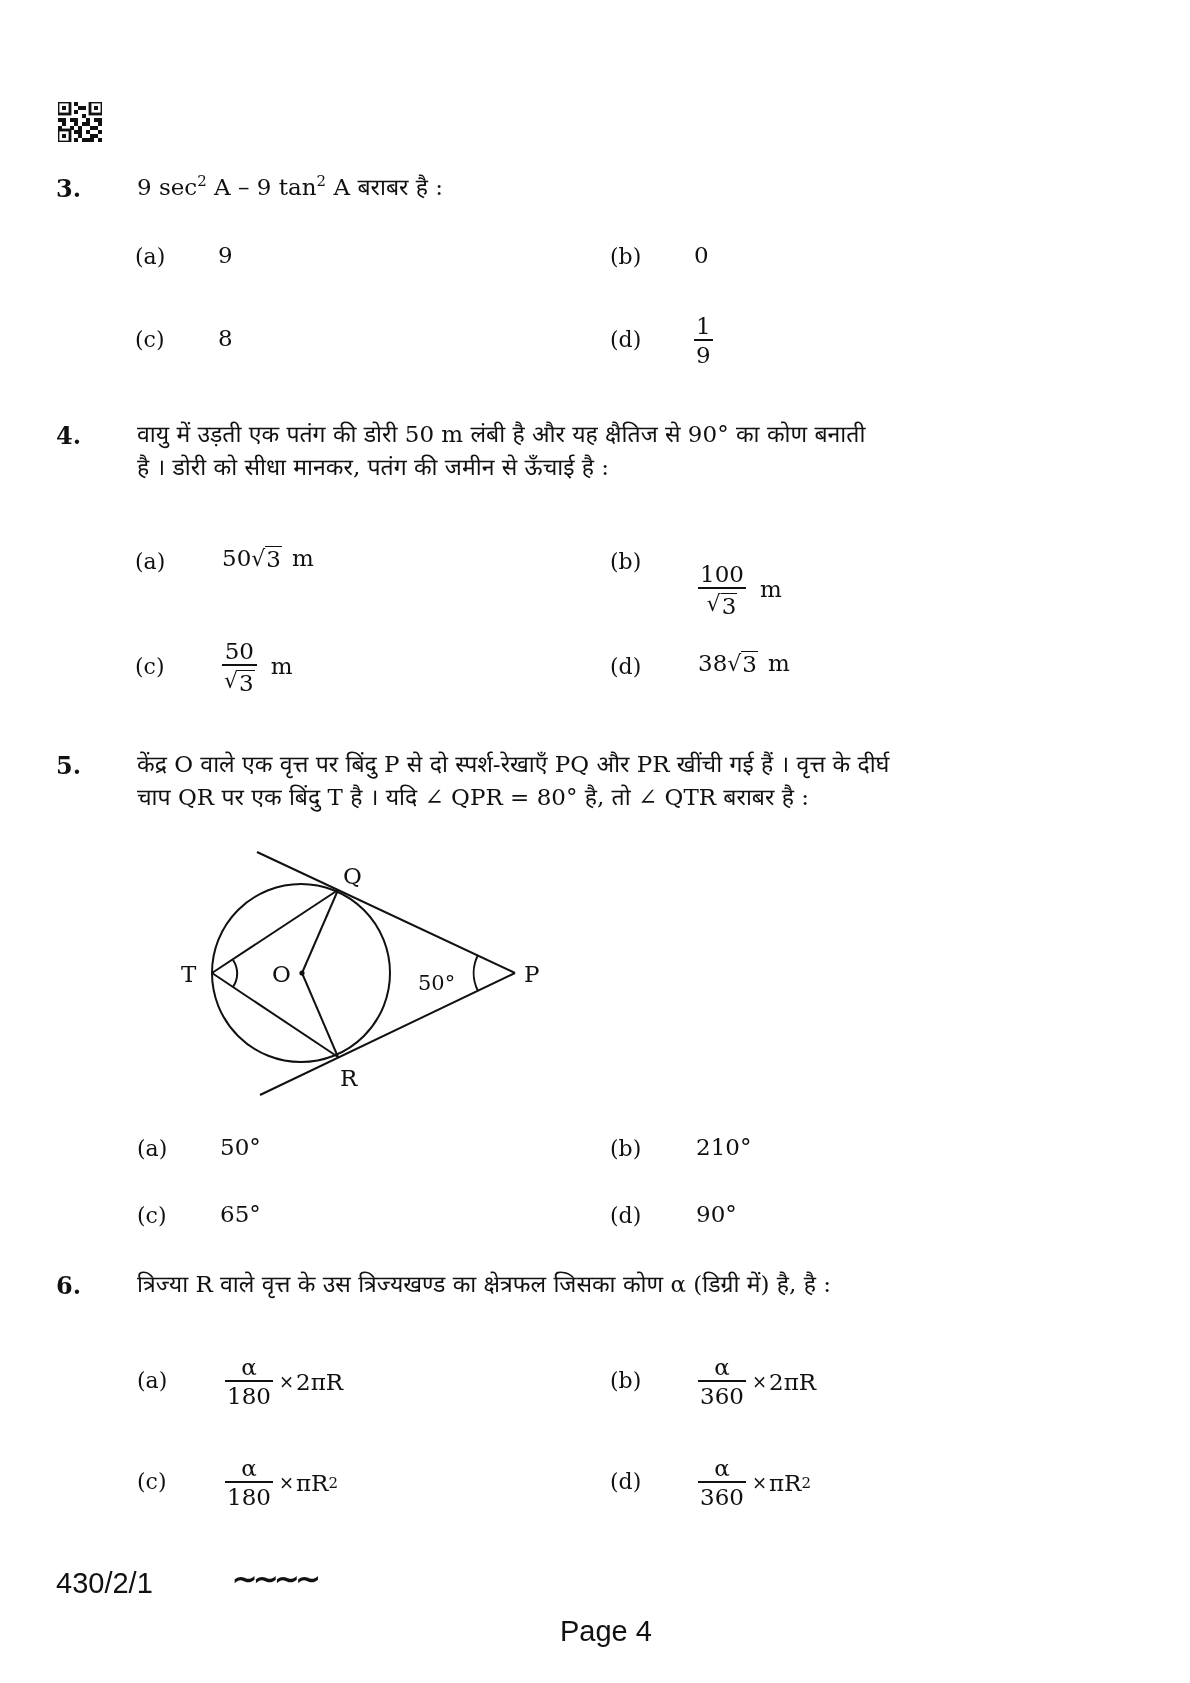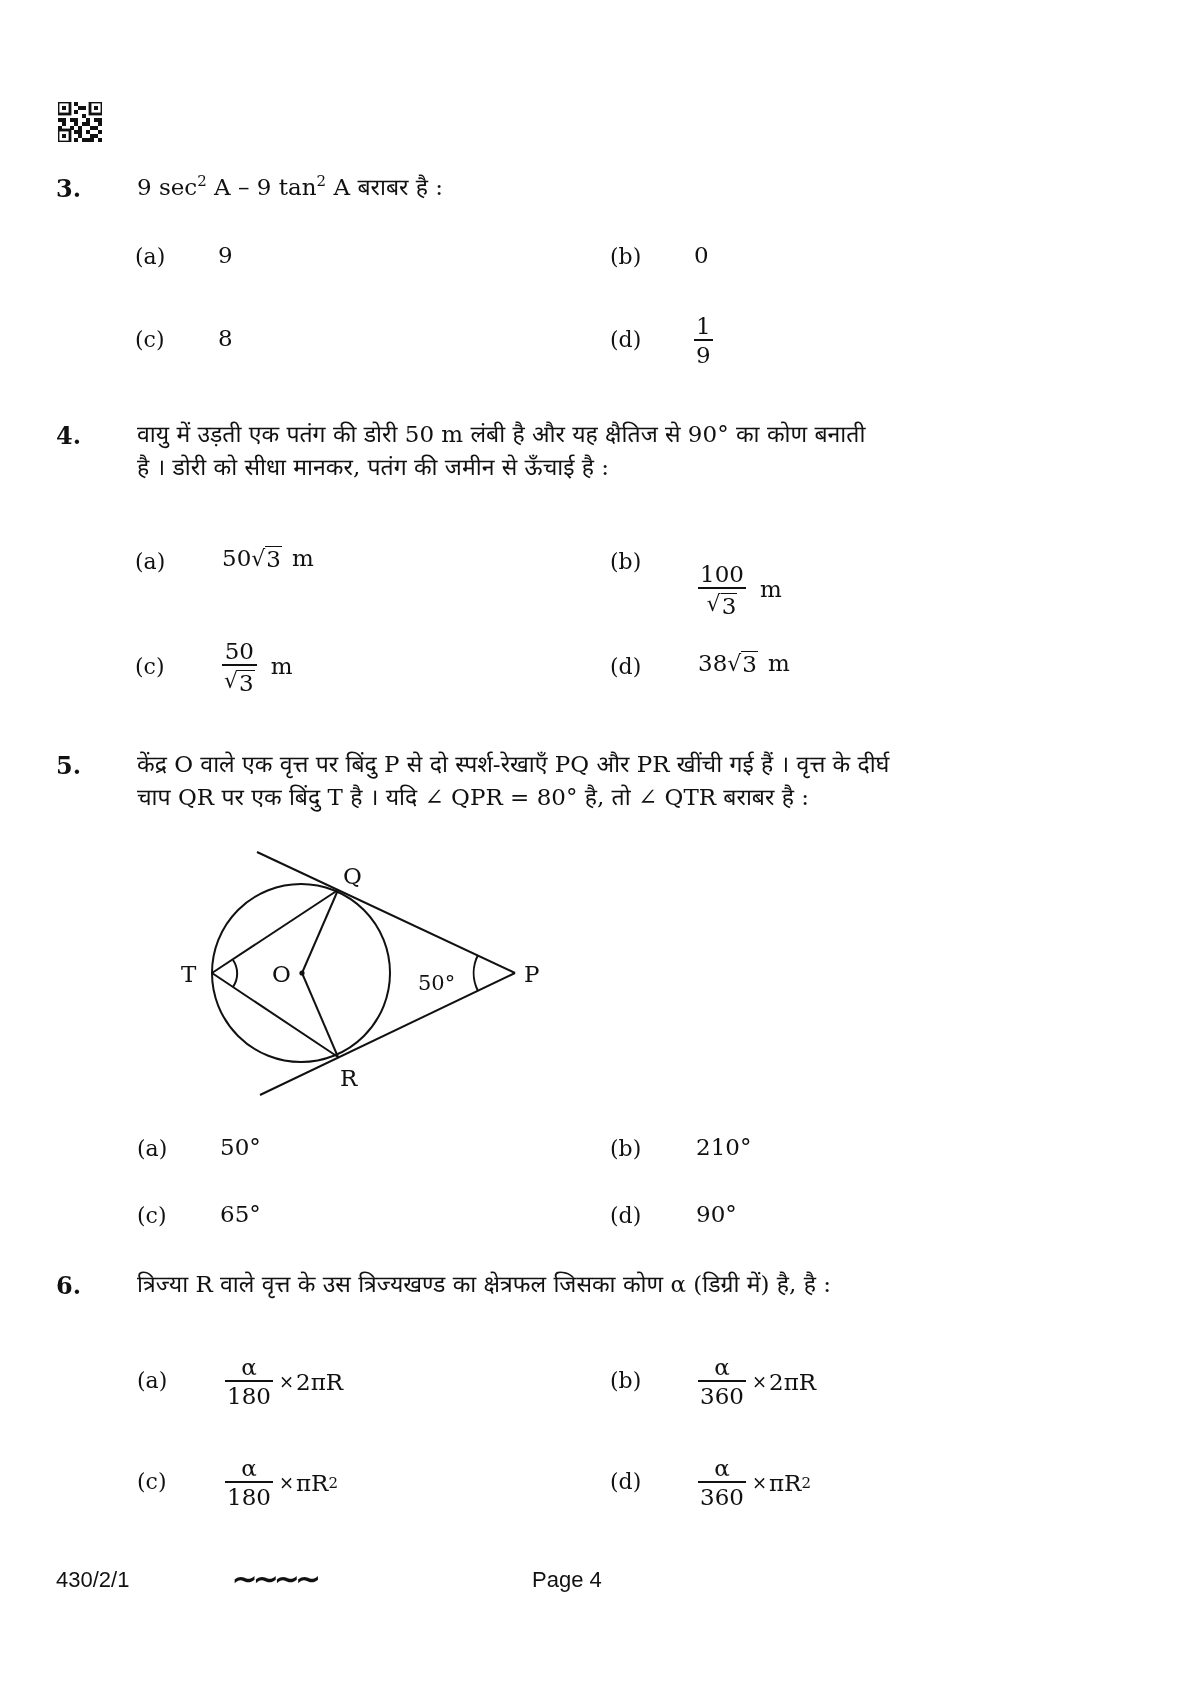--- a/index.html
+++ b/index.html
@@ -13,21 +13,21 @@
   .frac { display:inline-flex; flex-direction:column; align-items:center; vertical-align:middle; margin-right:4px; }
   .frac .num { line-height:26px; padding:0 2px; }
   .frac .bar { height:1.5px; background:#111; align-self:stretch; }
   .frac .den { line-height:28px; padding:0 2px; }
   .sqrt { display:inline-flex; align-items:flex-end; }
   .sqrt .rad { font-size:22px; }
   .sqrt .radicand { border-top:1.5px solid #111; padding:0 1px; line-height:24px; }
   .sup { font-size:15px; vertical-align:super; line-height:0; }
   .unit { margin-left:10px; }
   .times { font-size:18px; margin:0 2px; }
-  .footer { font-family:"Liberation Sans", sans-serif; font-size:22px; top:1567px; }
+  .footer { font-family:"Liberation Sans", sans-serif; font-size:29px; top:1567px; }
   .qr { left:58px; top:102px; width:44px; height:40px; }
   svg text { font-family:"DejaVu Serif", "Liberation Serif", serif; }
 </style>
 </head>
 <body>
 
 <svg class="abs qr" viewBox="0 0 11 10">
   <rect x="0" y="0" width="3" height="3" fill="none" stroke="#111" stroke-width="0.7"></rect>
   <rect x="1" y="1" width="1" height="1" fill="#111"></rect>
   <rect x="8" y="0" width="3" height="3" fill="none" stroke="#111" stroke-width="0.7"></rect>
@@ -211,13 +211,13 @@
       <span class="bar"></span>
       <span class="den">360</span>
     </span>
     <span class="times">×</span>
     <span>πR</span>
     <span class="sup">2</span>
 </div>
 
 <div class="abs footer" style="left:56px;">430/2/1</div>
 <div class="abs footer" style="left:232px; top:1561px; font-size:30px; font-weight:bold; letter-spacing:-4px;">∼∼∼∼</div>
-<div class="abs footer" style="left:532px;">Page 4</div>
+<div class="abs footer" style="left:560px;margin-top:48px;">Page 4</div>
 
 </body></html>

